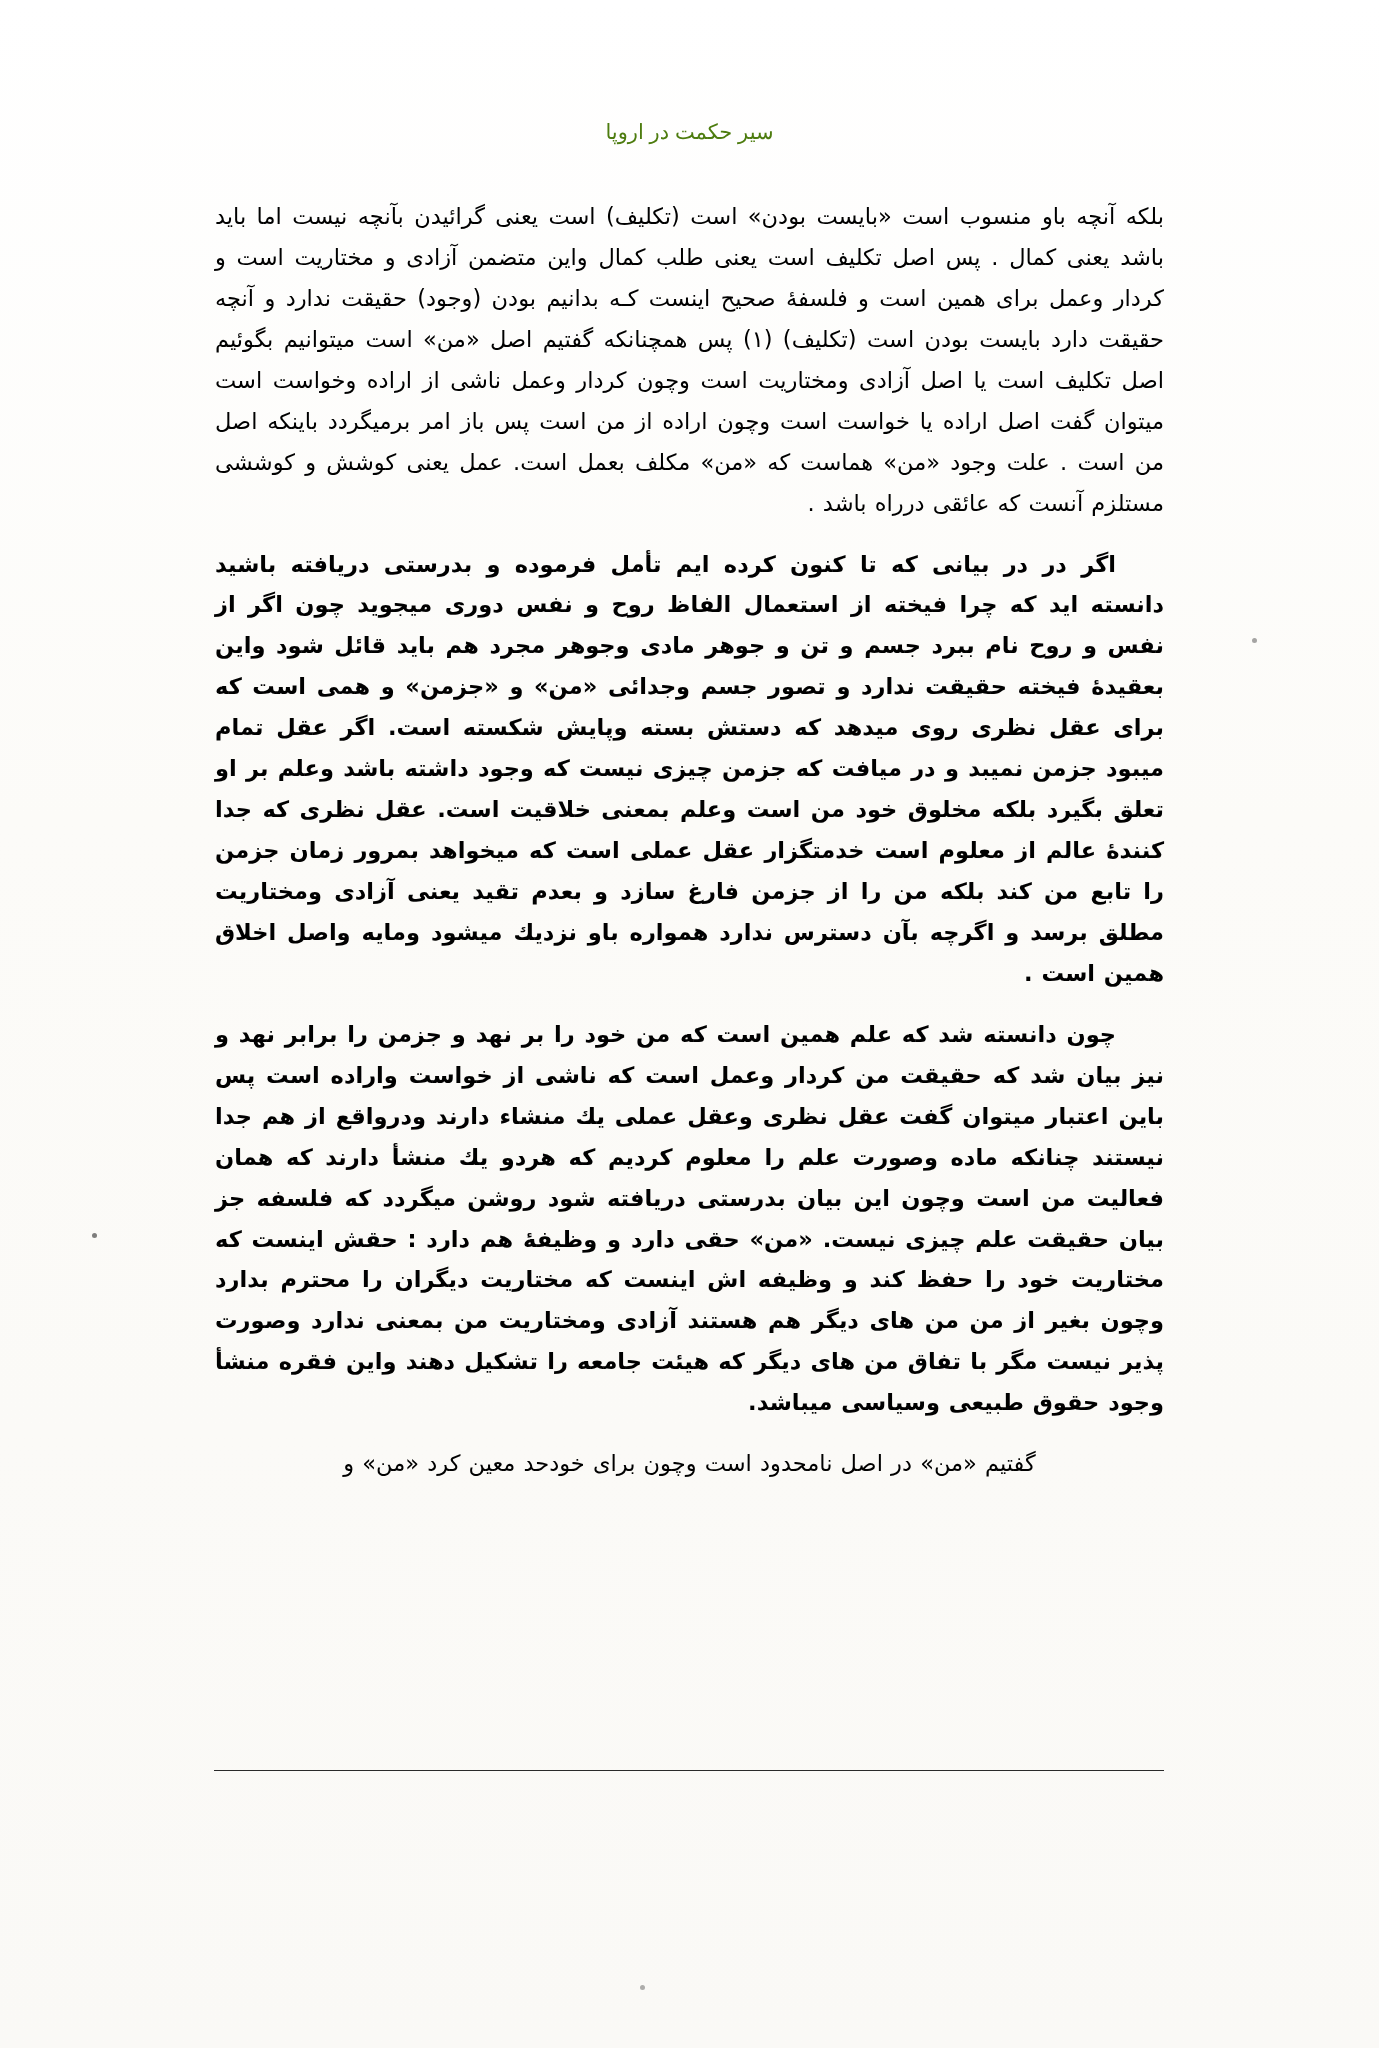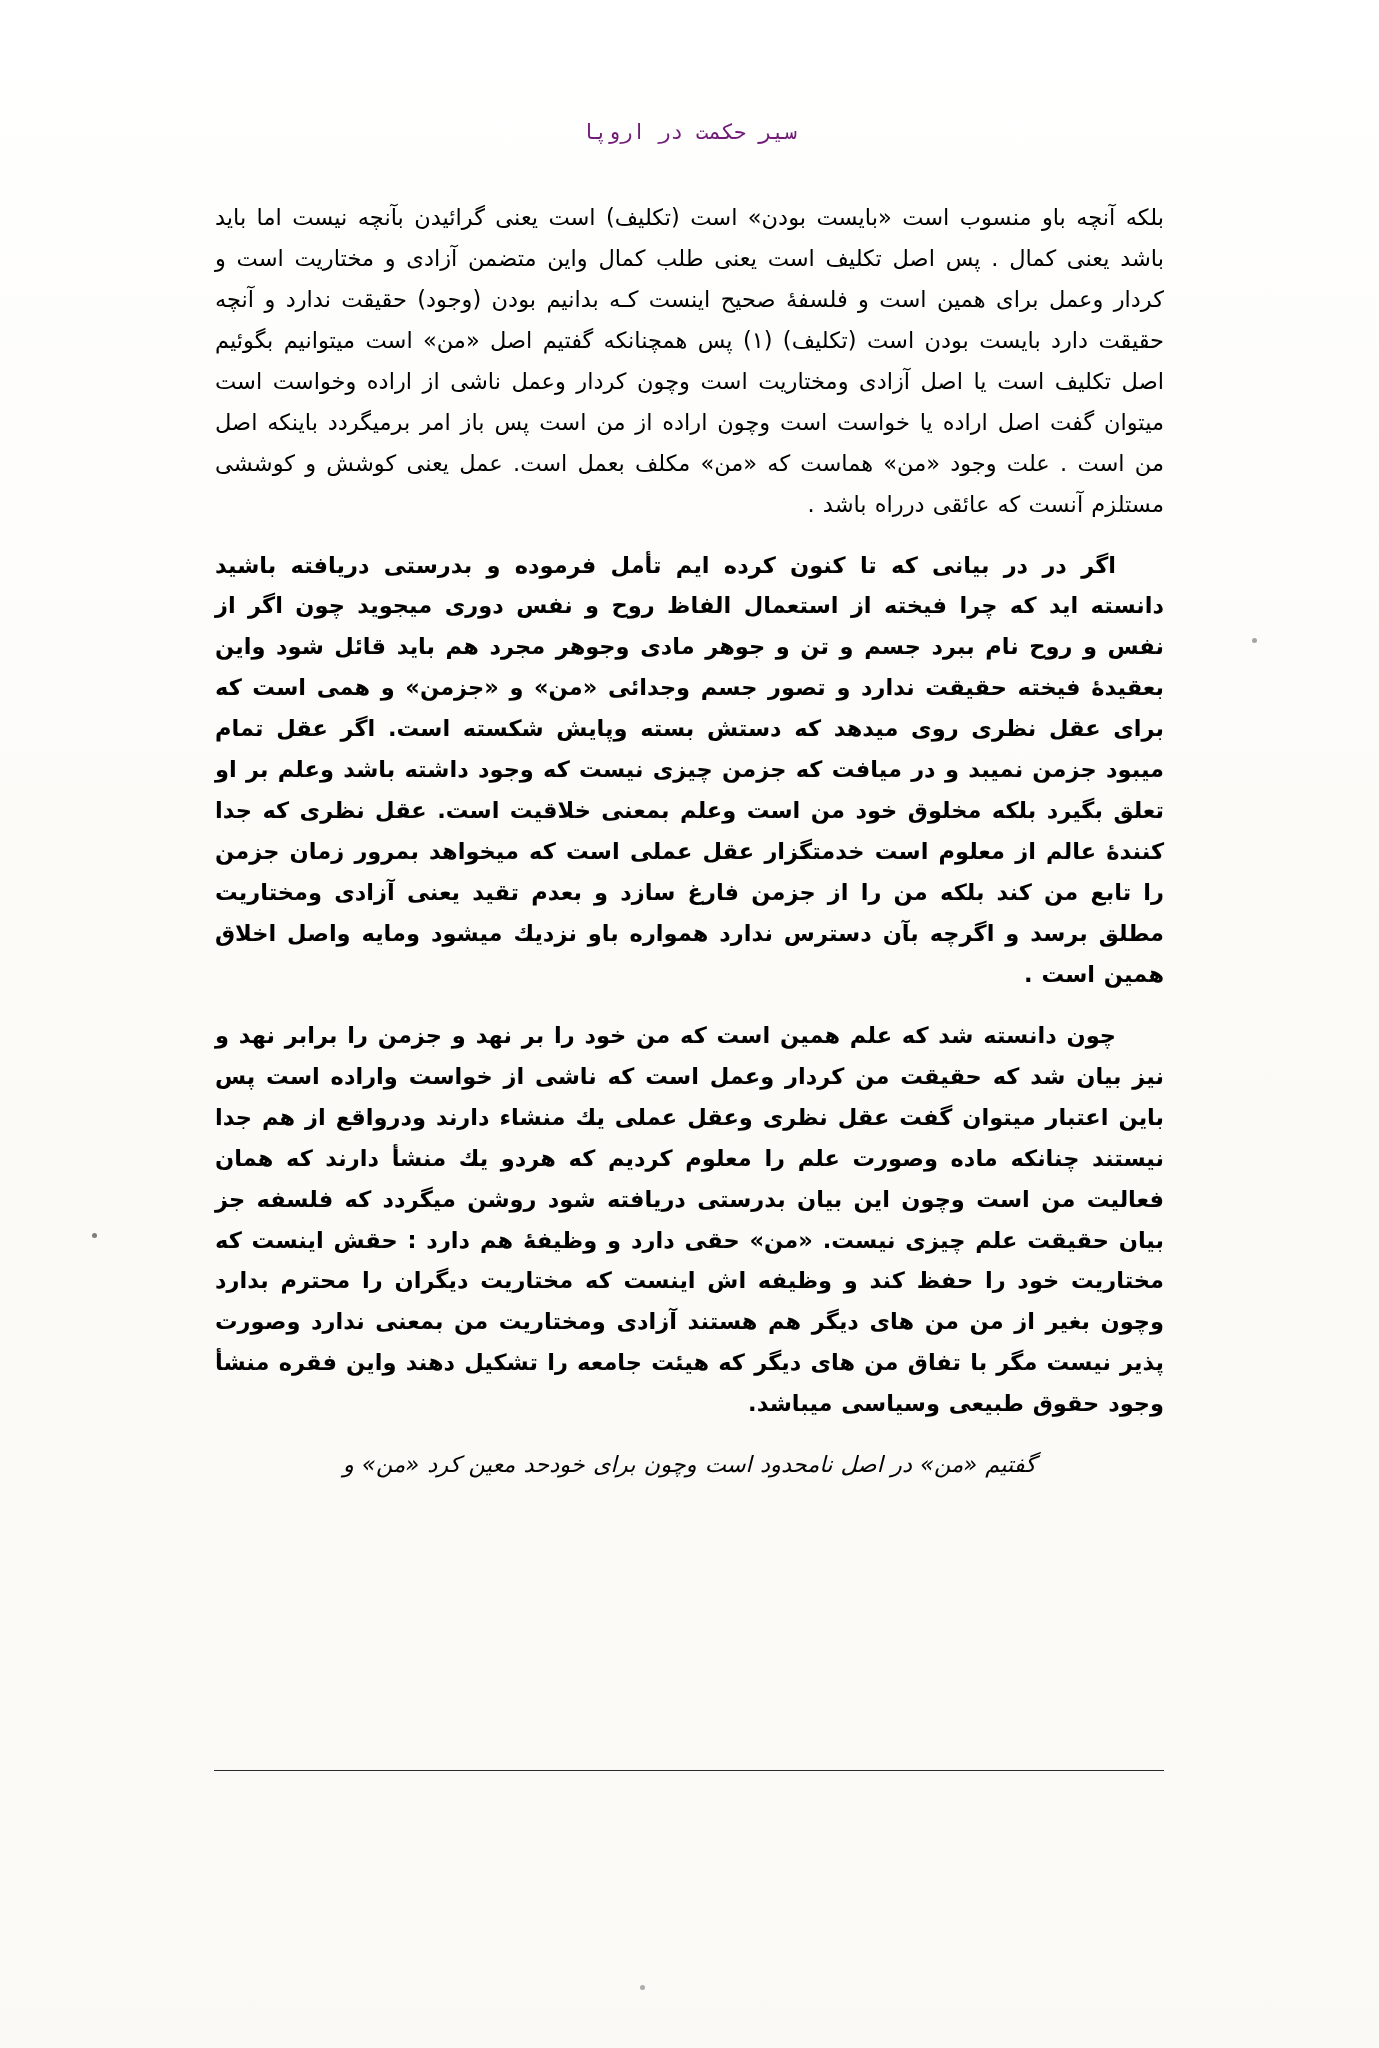--- a/index.html
+++ b/index.html
@@ -32,44 +32,43 @@
     right: 215px;
     left: 215px;
     direction: rtl;
     text-align: justify;
     color: #15161a;
   }
   .header-line {
     text-align: center;
     font-size: 21px;
     letter-spacing: 1px;
-    color: #701a75;
+    color: #4d7c0f;
     margin-bottom: 52px;
     direction: rtl;
-    font-family: Liberation Mono, monospace;
+    font-family: Liberation Sans, sans-serif;
   }
   .para {
     font-size: 22.5px;
     line-height: 1.82;
     margin: 0 0 20px 0;
     text-align: justify;
     text-align-last: right;
     direction: rtl;
     letter-spacing: 0.2px;
     word-spacing: 1px;
     color: #000000;
   }
   .para.indent {
     text-indent: 48px;
     font-weight: bold;
   }
   .para.last-center {
     text-align: right;
     text-align-last: center;
-    font-style: italic;
   }
   .footnote-rule {
     position: absolute;
     top: 1770px;
     right: 215px;
     width: 950px;
     border-top: 1.4px solid #2a2a2a;
   }
   .footnote {
     position: absolute;

